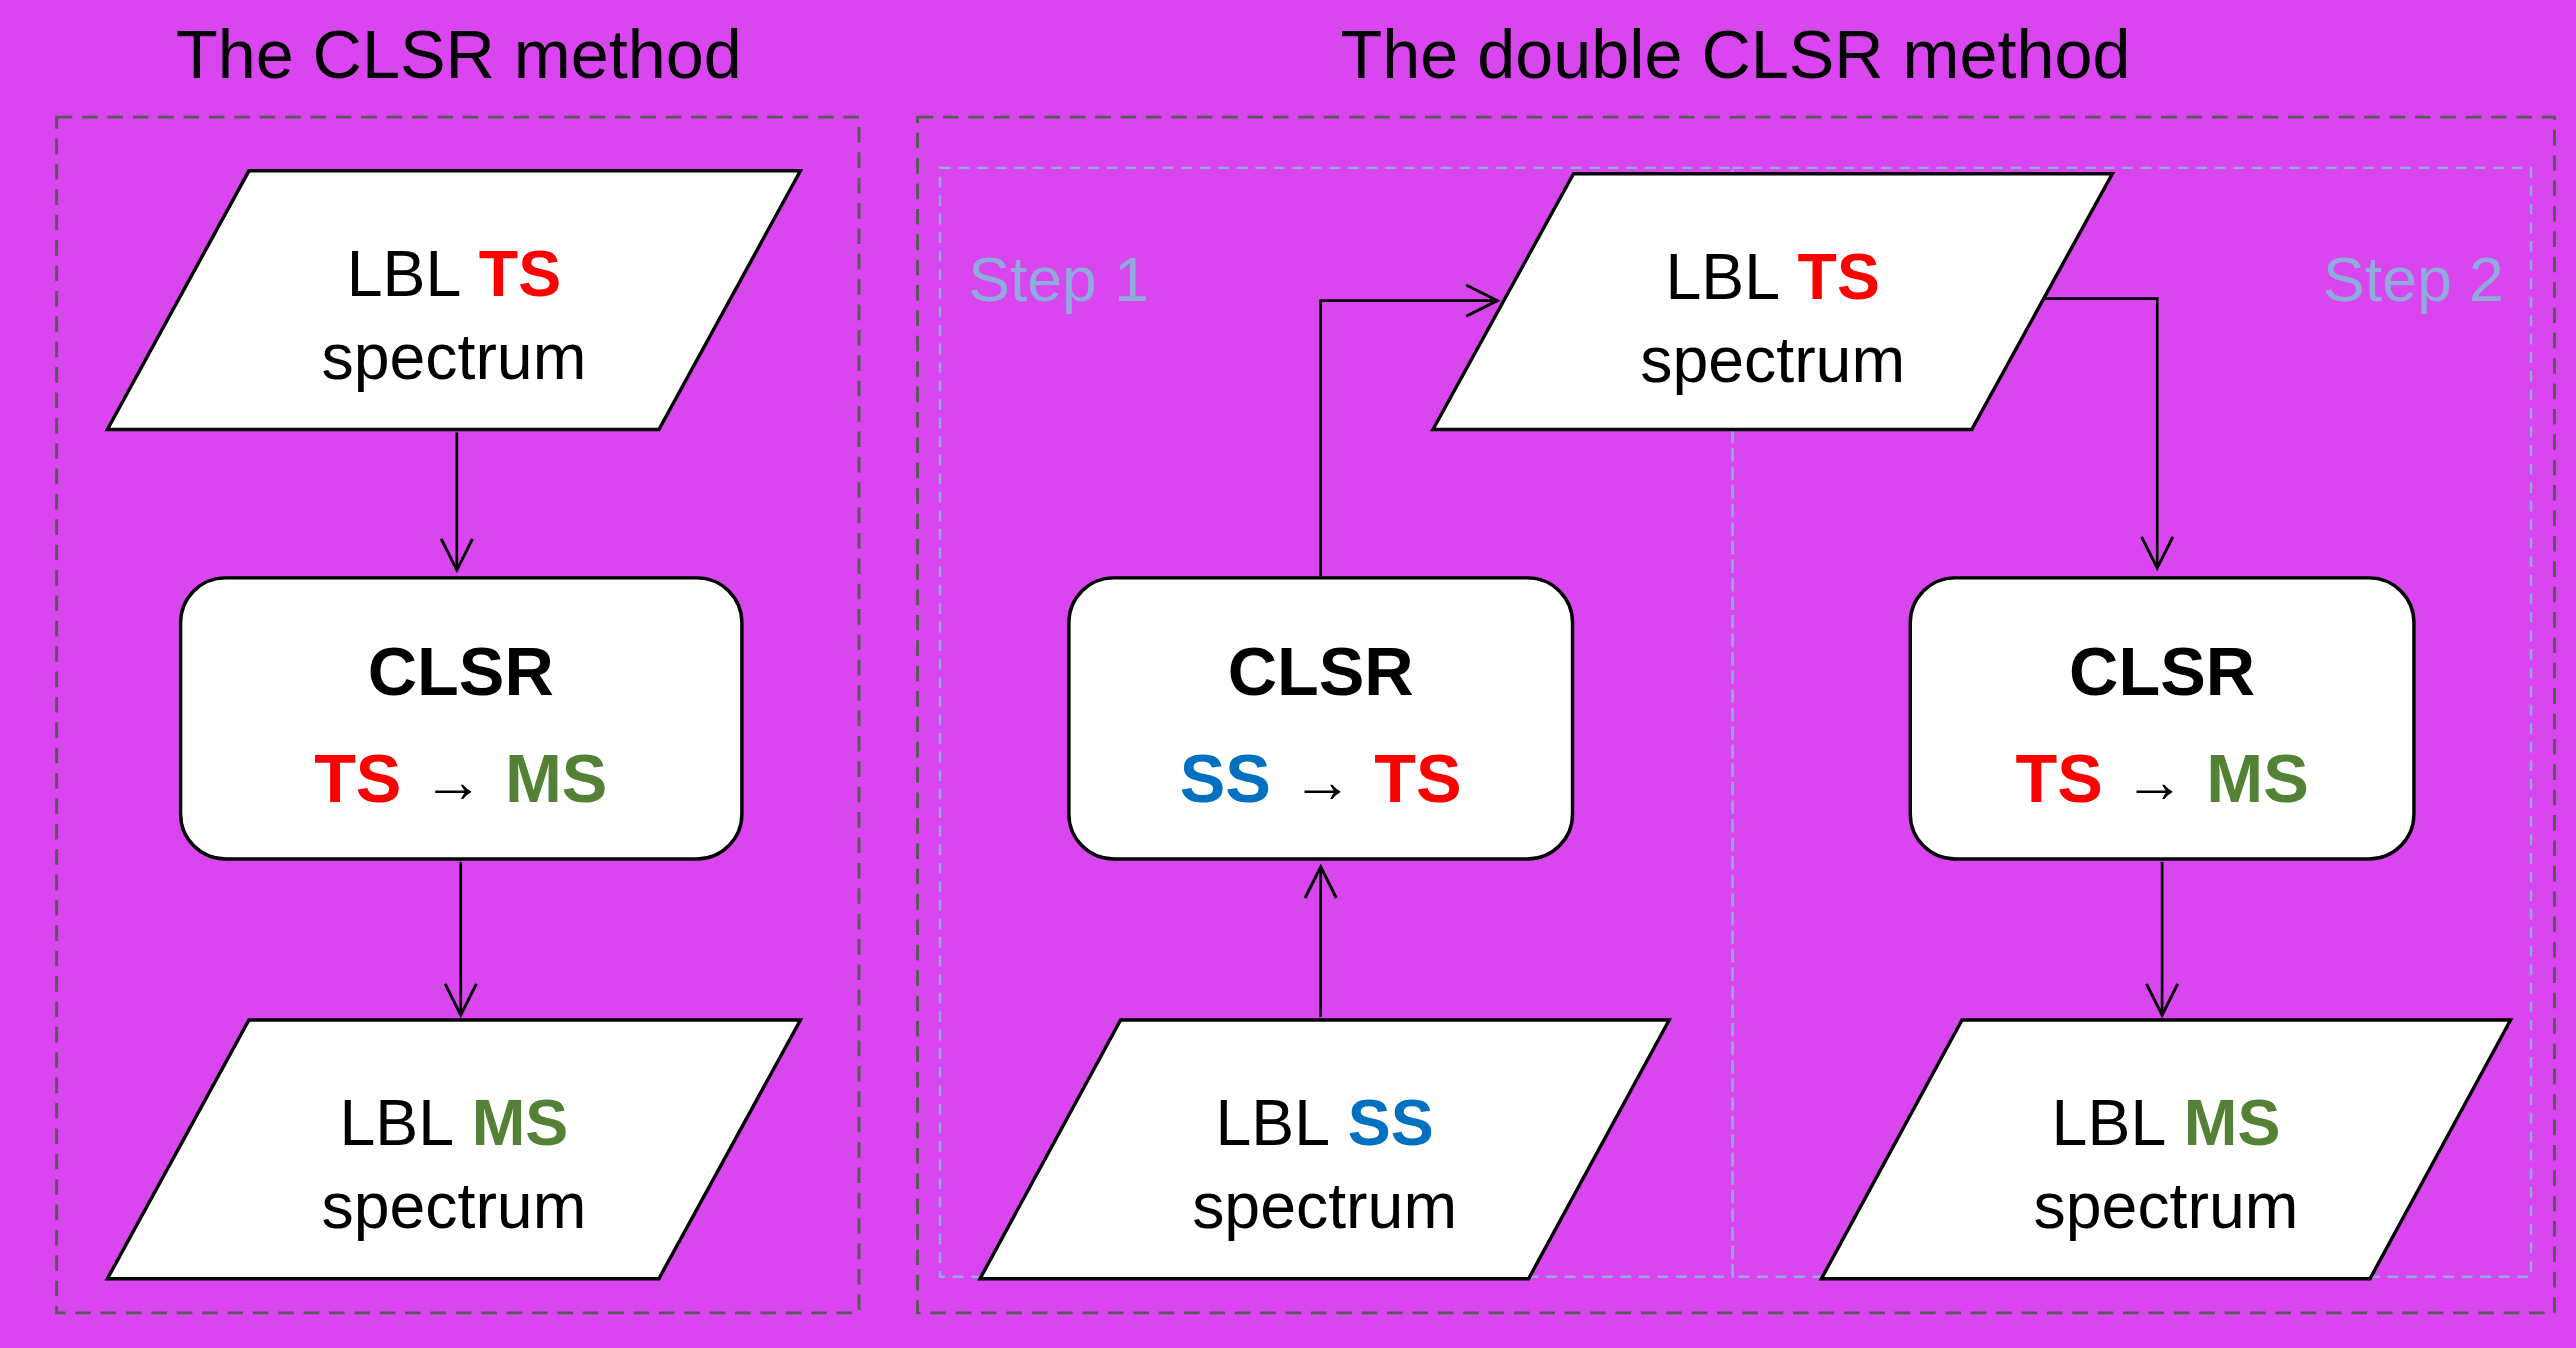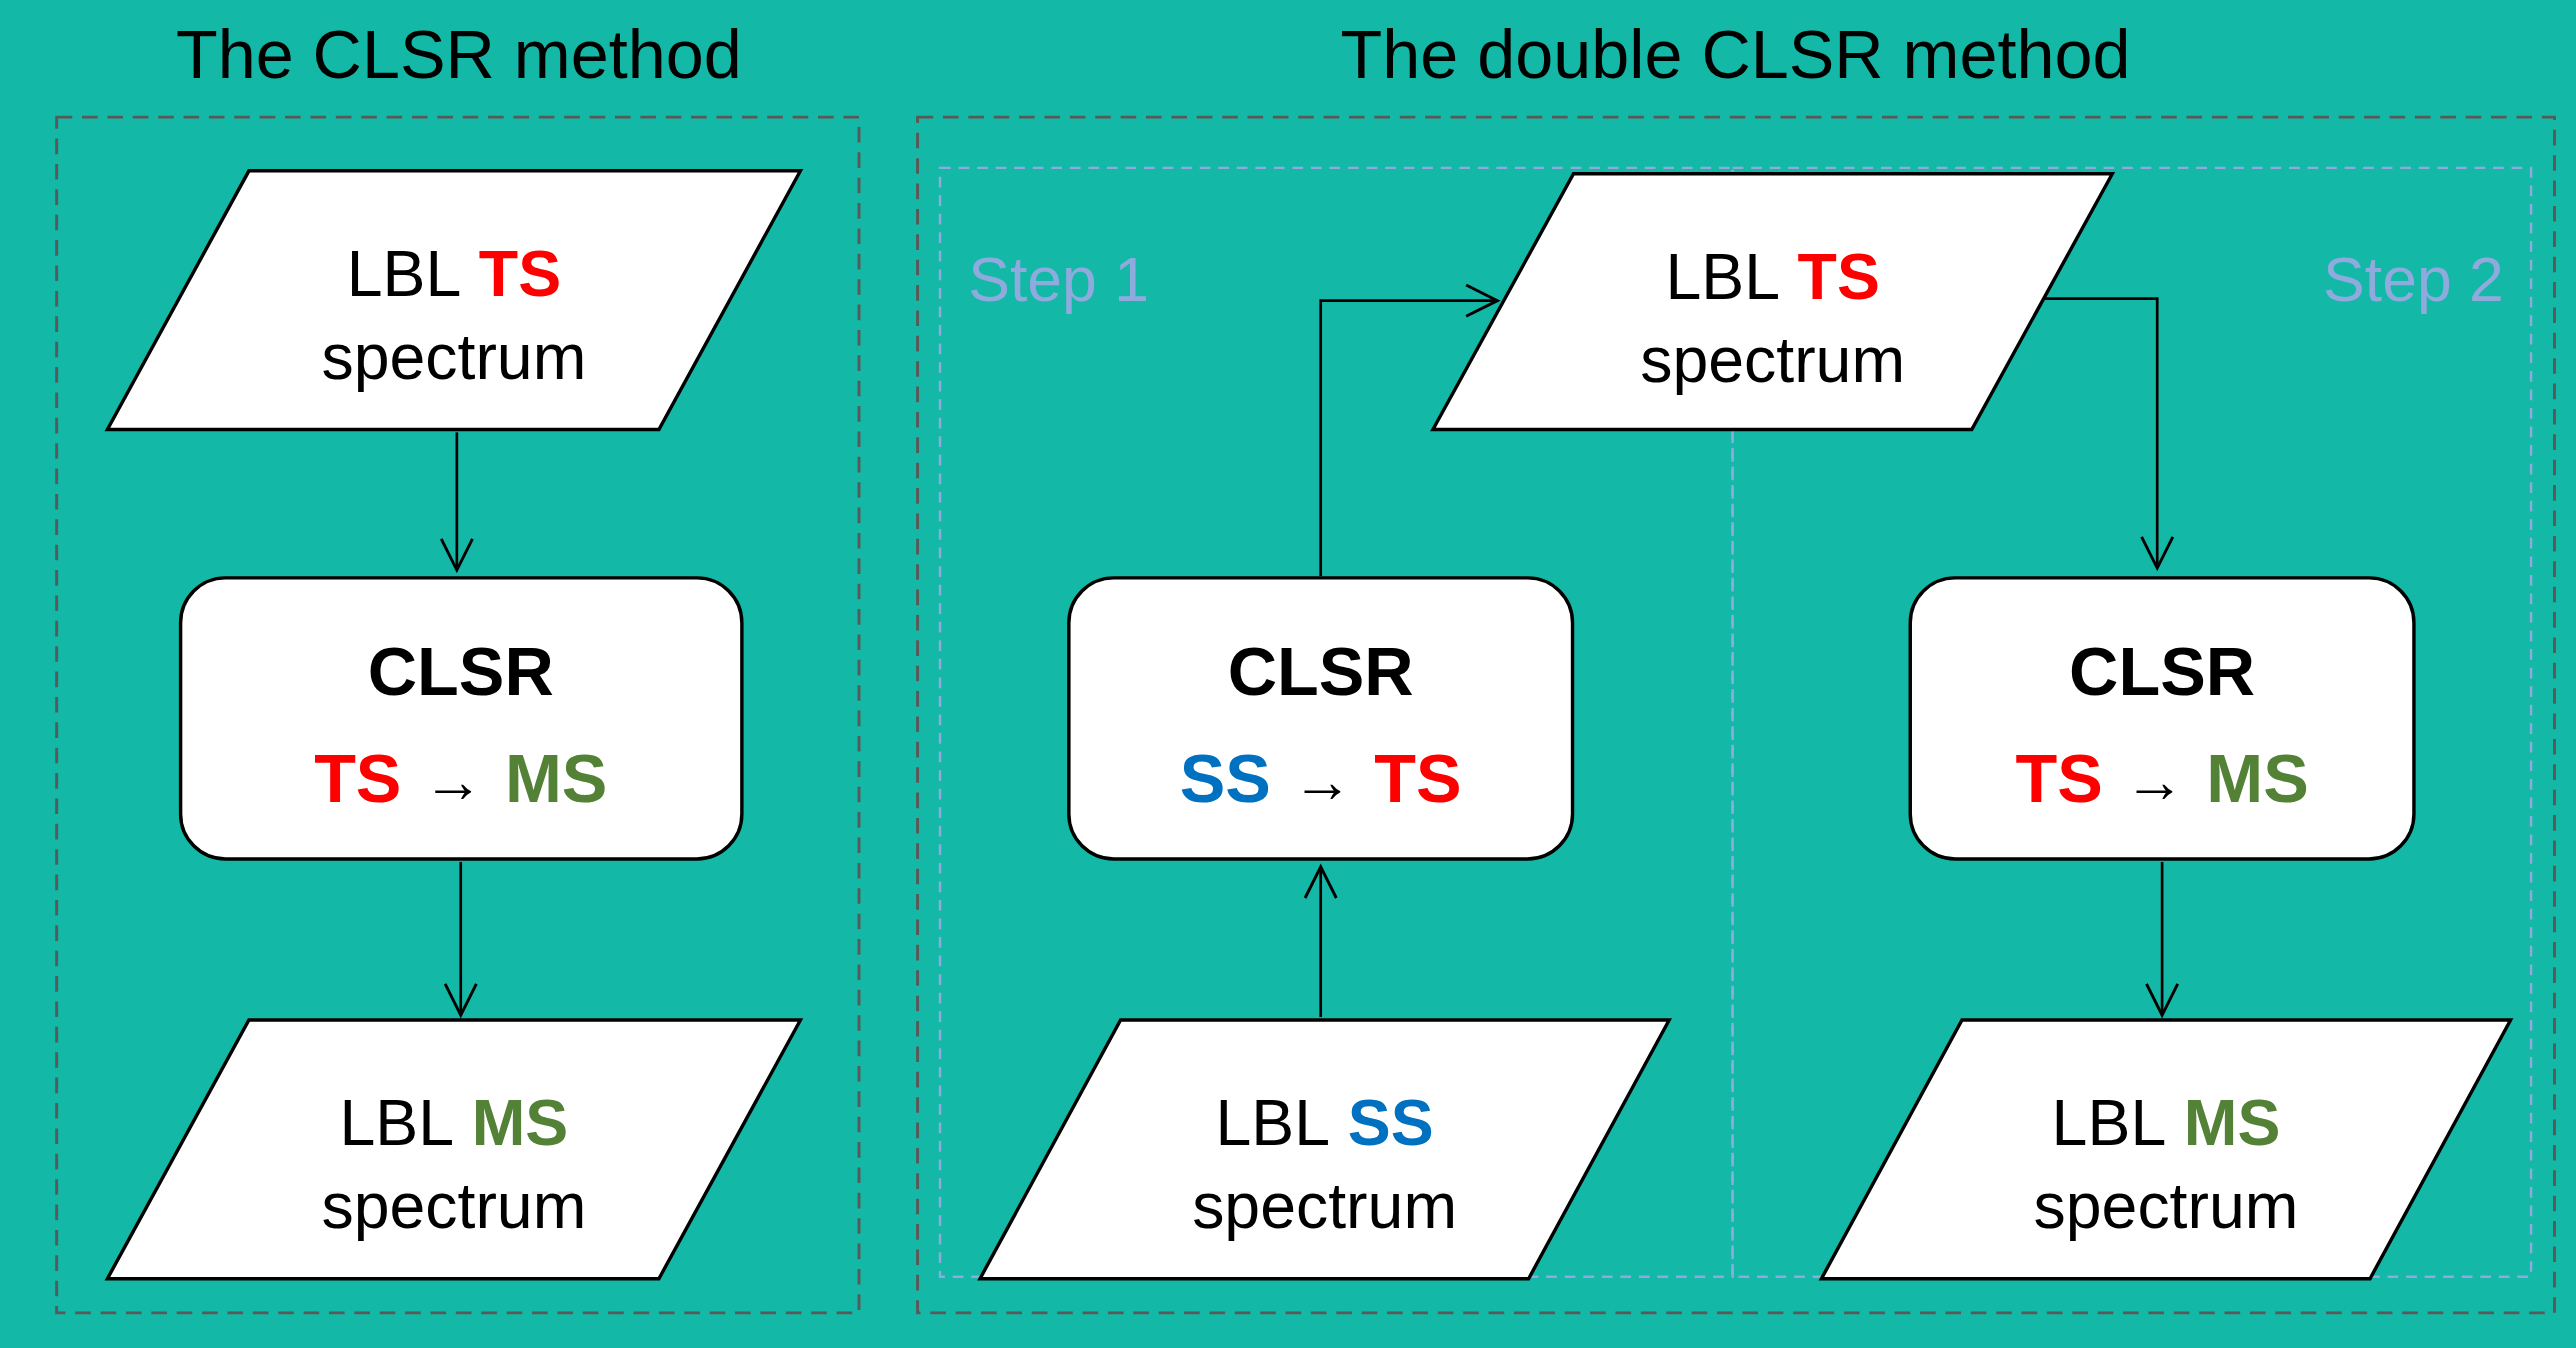--- a/index.html
+++ b/index.html
@@ -1,20 +1,20 @@
 <!DOCTYPE html>
 <html><head>
 <meta charset="utf-8">
 <style>
   html, body { margin: 0; padding: 0; background: #ffffff; }
   .canvas {
     position: relative;
     width: 2576px;
     height: 1348px;
-    background: #14b8a6;
+    background: #d946ef;
     overflow: hidden;
     font-family: "Liberation Sans", sans-serif;
   }
   svg { position: absolute; left: 0; top: 0; }
   .t-title   { font: 70px "Liberation Sans", sans-serif; fill: #000000; }
   .t-node    { font: 66px "Liberation Sans", sans-serif; fill: #000000; }
   .t-token   { font-weight: bold; }
   .t-proc    { font: bold 70px "Liberation Sans", sans-serif; fill: #000000; }
   .t-procline{ font: 70px "Liberation Sans", sans-serif; fill: #000000; }
   .t-arrowch { font: 62px "Liberation Sans", sans-serif; font-weight: normal; fill: #000000; }

